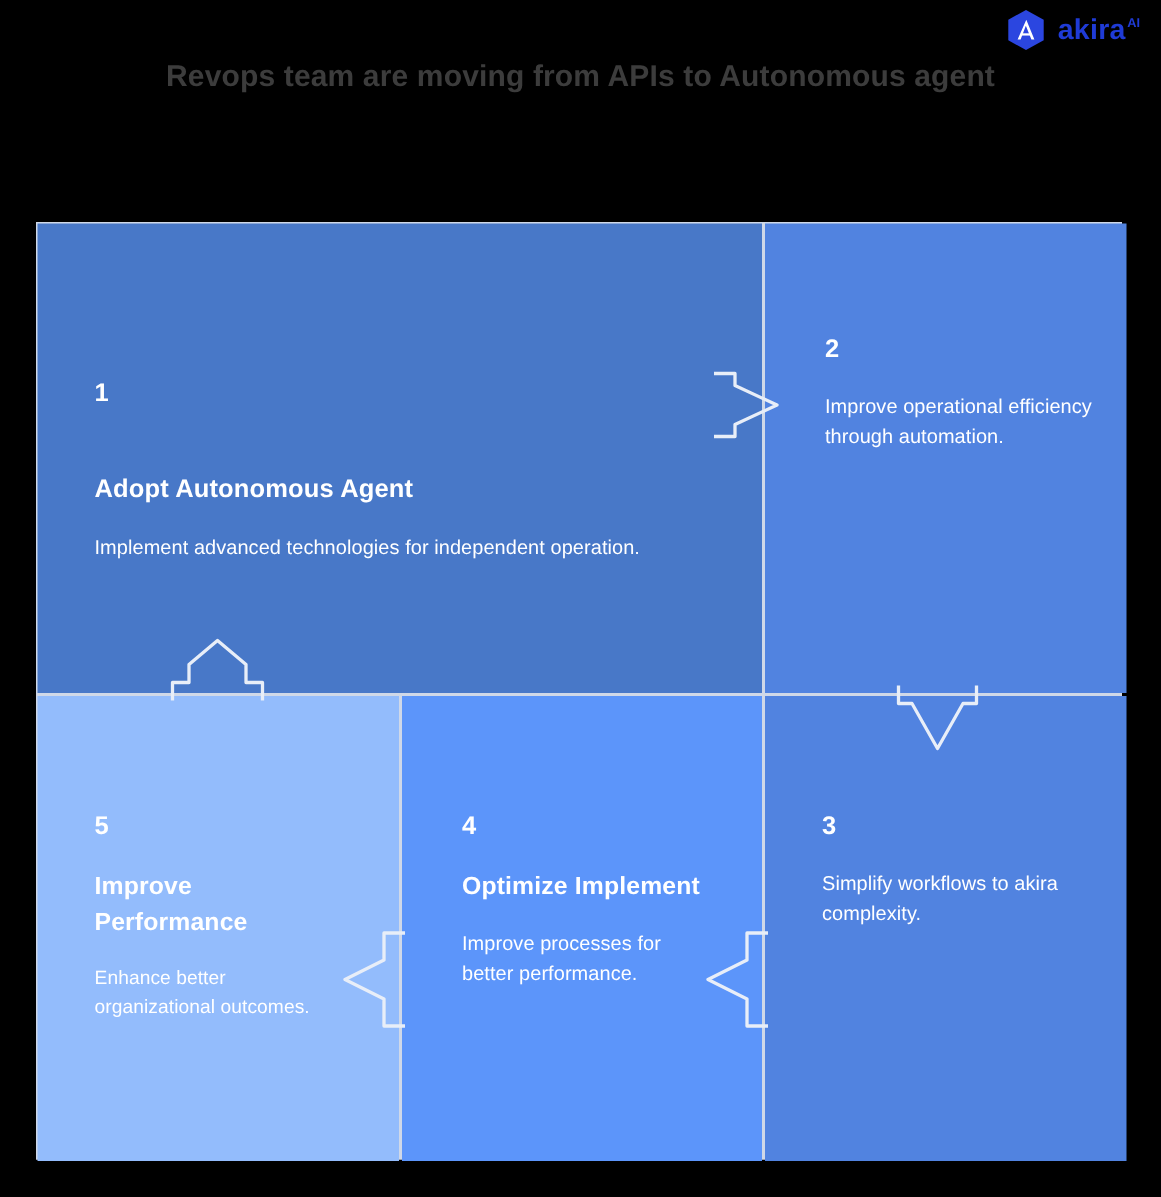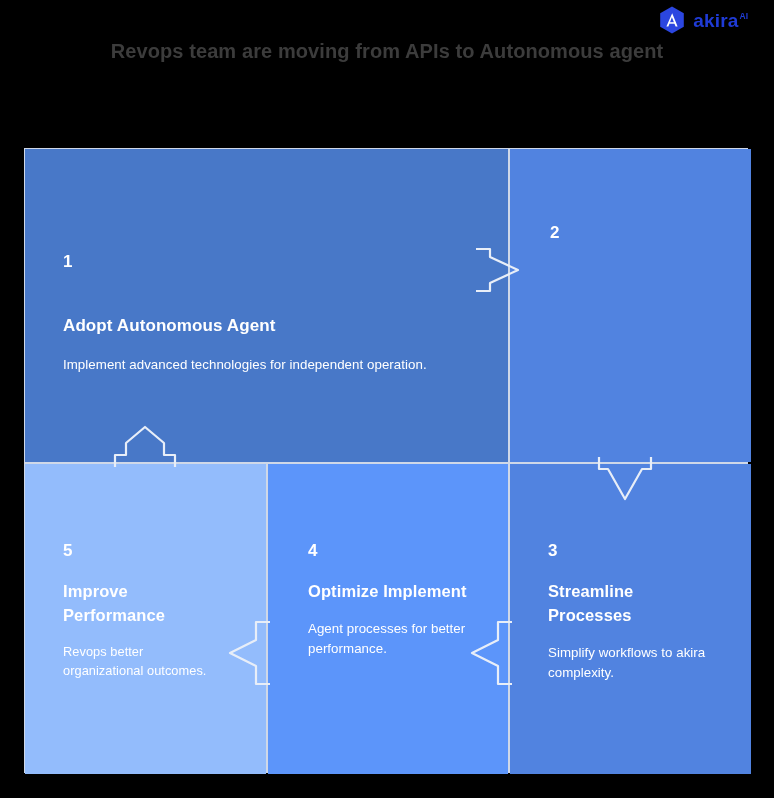--- a/index.html
+++ b/index.html
@@ -5,21 +5,21 @@
   * { margin:0; padding:0; box-sizing:border-box; }
   html,body { background:#000; }
   body {
     width:774px; height:798px;
     font-family:"Liberation Sans", sans-serif;
     position:relative; overflow:hidden;
   }
 
   
   .logo-wrap{
-    position:absolute; top:6px; right:26px;
+    position:absolute; top:6px; right:14px;
     display:flex; align-items:center; gap:8px;
   }
   .logo-hex{ width:26px; height:28px; display:block; }
   .logo-text{
     font-size:19px; font-weight:700; color:#1f3bd6;
     letter-spacing:.2px; line-height:1; position:relative;
   }
   .logo-sup{
     font-size:8.5px; font-weight:700; color:#1f3bd6;
     vertical-align:super; margin-left:1px; letter-spacing:0;
@@ -104,43 +104,43 @@
     <div class="cell-inner">
       <div class="num">1</div>
       <div class="head">Adopt Autonomous Agent</div>
       <div class="desc">Implement advanced technologies for independent operation.</div>
     </div>
   </div>
 
   <div class="cell q2">
     <div class="cell-inner">
       <div class="num">2</div>
+      <div class="desc">Improve operational efficiency through automation.</div>
     </div>
   </div>
 
   <div class="cell q5">
     <div class="cell-inner">
       <div class="num">5</div>
       <div class="head">Improve Performance</div>
-      <div class="desc">Revops better organizational outcomes.</div>
+      <div class="desc">Enhance better organizational outcomes.</div>
     </div>
   </div>
 
   <div class="cell q4">
     <div class="cell-inner">
       <div class="num">4</div>
       <div class="head">Optimize Implement</div>
-      <div class="desc">Agent processes for better performance.</div>
+      <div class="desc">Improve processes for better performance.</div>
     </div>
   </div>
 
   <div class="cell q3">
     <div class="cell-inner">
       <div class="num">3</div>
-      <div class="head">Streamline Processes</div>
       <div class="desc">Simplify workflows to akira complexity.</div>
     </div>
   </div>
 
 </div>
 
 <div class="arrow arrow-right">
   <svg width="48" height="46" viewBox="0 0 48 46">
     <path d="M2 2 H16 V10 L44 23 L16 36 V44 H2" fill="none" stroke="#e8eef8" stroke-width="2.2" stroke-linejoin="round"></path>
   </svg>

